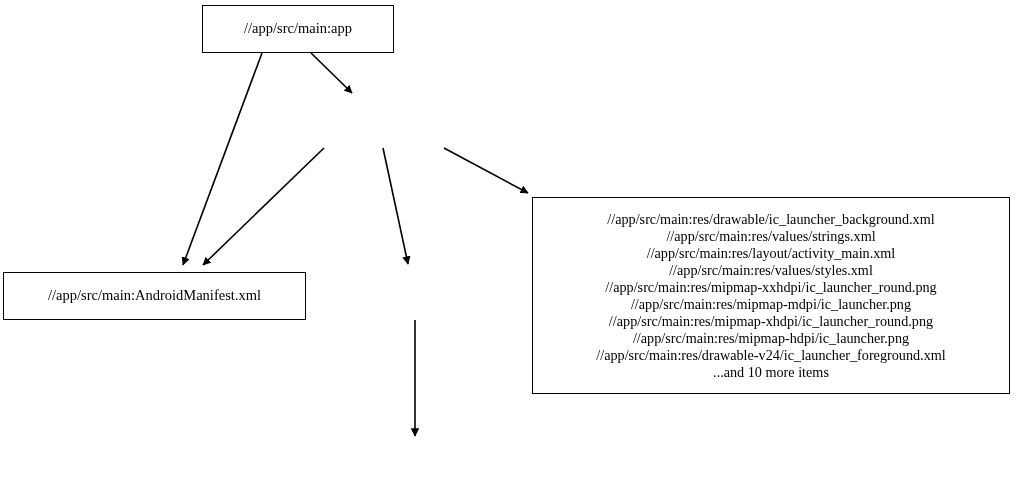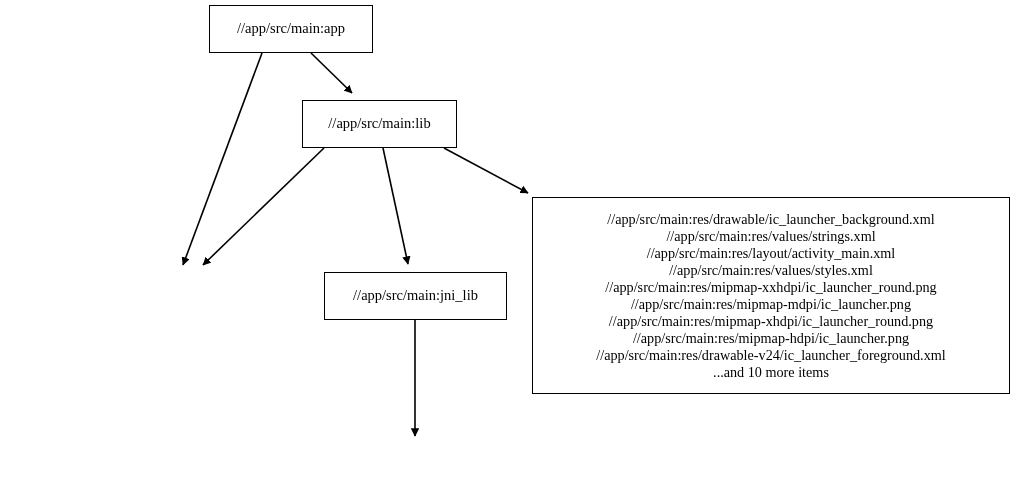--- a/index.html
+++ b/index.html
@@ -39,21 +39,21 @@
     white-space: pre;
     letter-spacing: 0px;
   }
   .node-label {
     display: block;
     width: 100%;
     text-align: center;
     white-space: pre;
   }
   
-  #node-app       { left: 209px; top: 5px;   width: 164px; height: 48px; }
+  #node-app       { left: 202px; top: 5px;   width: 192px; height: 48px; }
   #node-lib       { left: 302px; top: 100px; width: 155px; height: 48px; }
   #node-manifest  { left: 3px;   top: 272px; width: 303px; height: 48px; }
   #node-jni-lib   { left: 324px; top: 272px; width: 183px; height: 48px; }
   #node-res       { left: 532px; top: 197px; width: 478px; height: 197px;
                     font-size: 14.2px; line-height: 17px; }
   #node-native    { left: 281px; top: 443px; width: 269px; height: 48px; }
 </style>
 </head>
 <body>
 
@@ -76,28 +76,25 @@
 
     <path d="M 444,148 L 528,193" fill="none" stroke="#000000" stroke-width="1.6" marker-end="url(#arrow)"></path>
 
     <path d="M 415,320 L 415,436" fill="none" stroke="#000000" stroke-width="1.6" marker-end="url(#arrow)"></path>
   </svg>
 
   <div class="node" id="node-app">
     <span class="node-label">//app/src/main:app</span>
   </div>
 
-  <div class="node" id="node-lib">
-    <span class="node-label">//app/src/main:lib</span>
+
+  <div class="node" id="node-manifest">
+    <span class="node-label">//app/src/main:AndroidManifest.xml</span>
   </div>
 
-
-  <div class="node" id="node-jni-lib">
-    <span class="node-label">//app/src/main:jni_lib</span>
-  </div>
 
   <div class="node" id="node-res">
     <span class="node-label">//app/src/main:res/drawable/ic_launcher_background.xml
 //app/src/main:res/values/strings.xml
 //app/src/main:res/layout/activity_main.xml
 //app/src/main:res/values/styles.xml
 //app/src/main:res/mipmap-xxhdpi/ic_launcher_round.png
 //app/src/main:res/mipmap-mdpi/ic_launcher.png
 //app/src/main:res/mipmap-xhdpi/ic_launcher_round.png
 //app/src/main:res/mipmap-hdpi/ic_launcher.png

